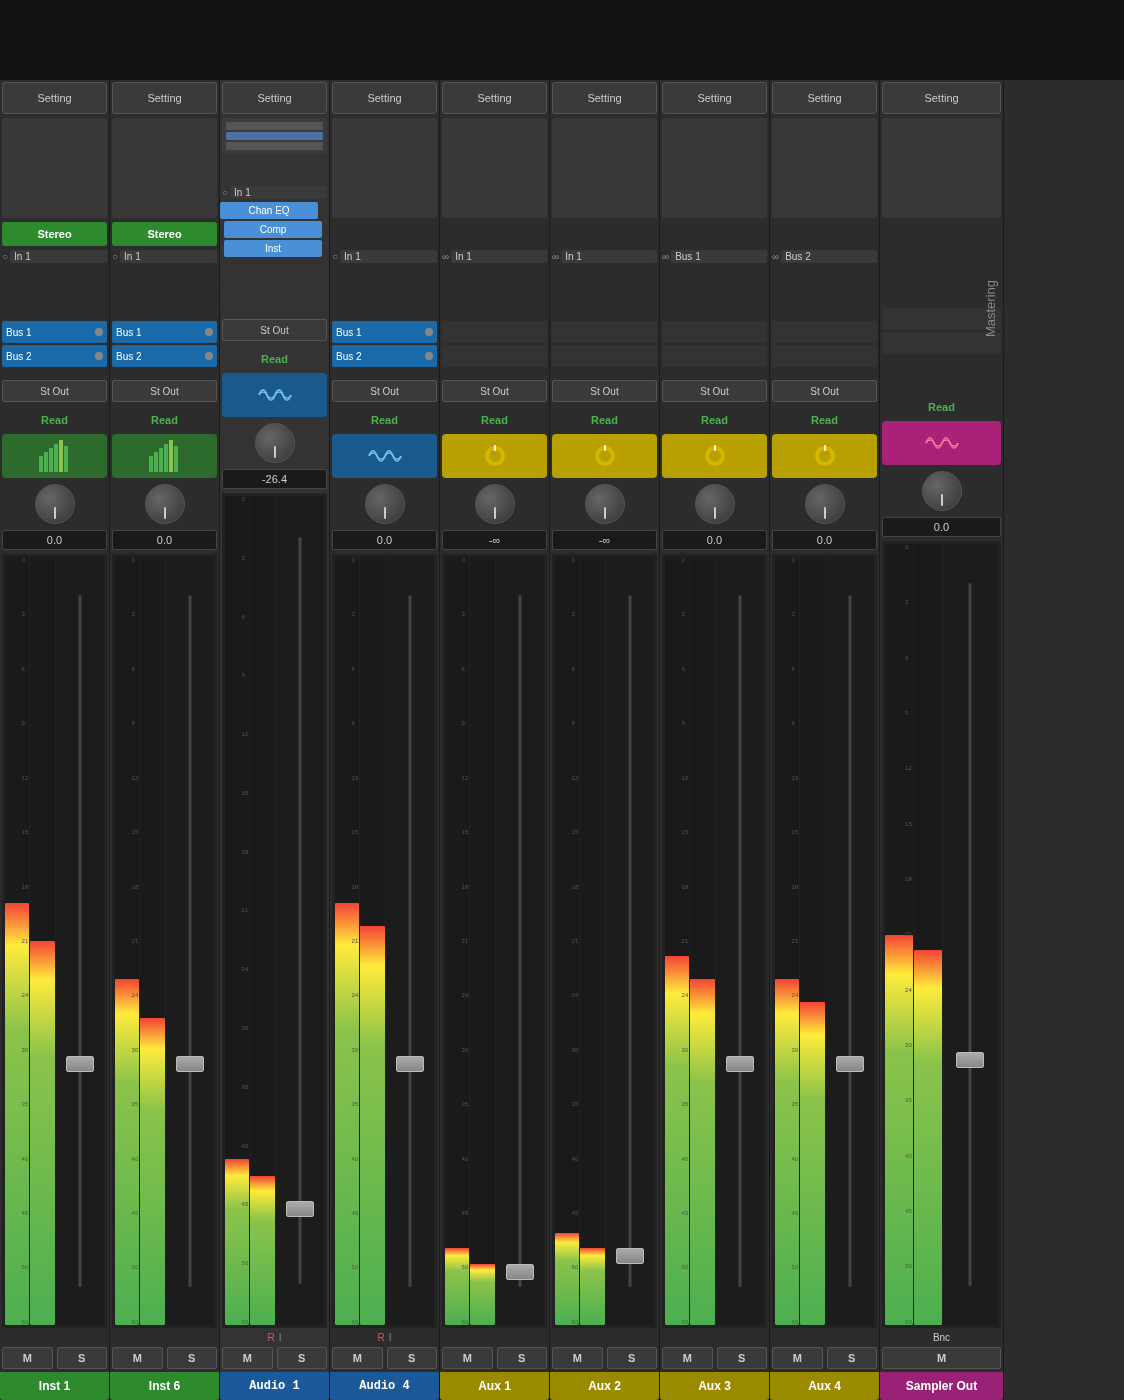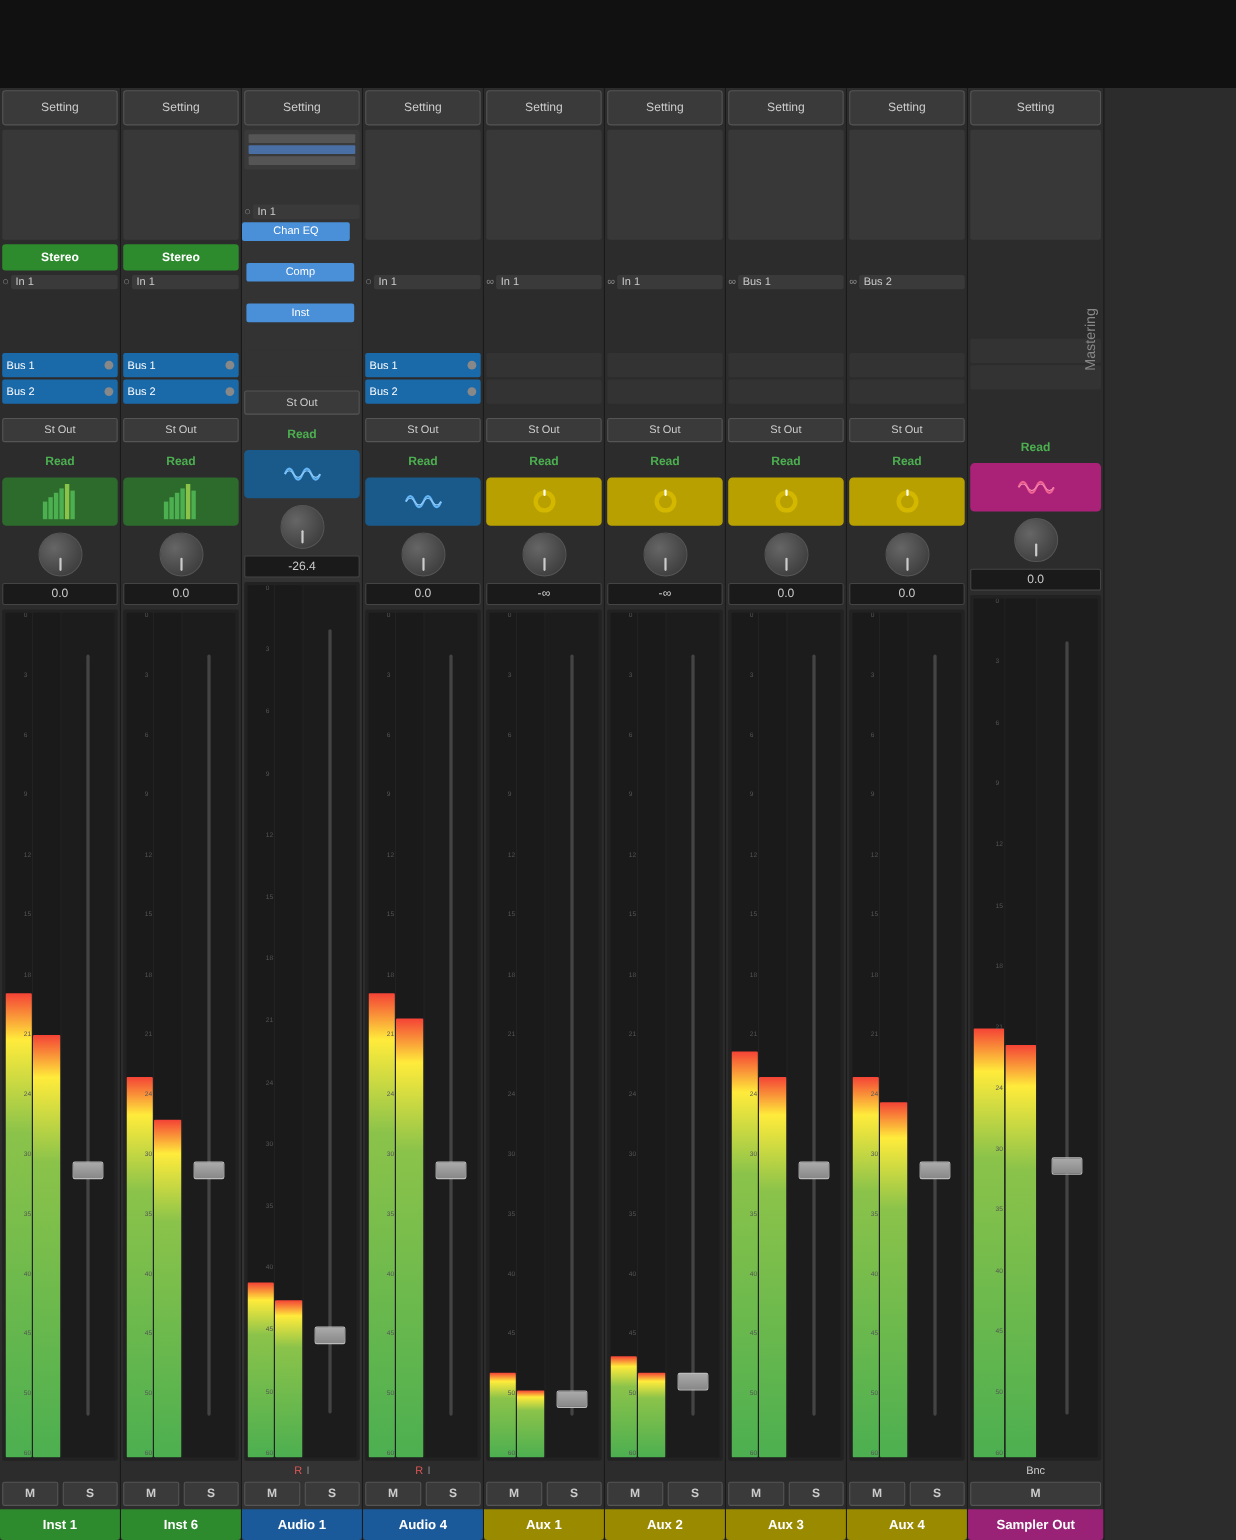--- a/index.html
+++ b/index.html
@@ -280,21 +280,21 @@
       display: flex;
       align-items: center;
       justify-content: center;
       font-size: 12px;
       font-weight: bold;
       color: white;
       border-radius: 0 0 3px 3px;
     }
 
     .channel-label.green { background: #2d8a2d; }
-    .channel-label.blue { background: #1a5a9a; }
+    .channel-label.blue { background: #1a5a9a; font-family: Liberation Mono, monospace; }
     .channel-label.yellow { background: #9a8a00; }
     .channel-label.pink { background: #992277; }
 
     .mastering-label {
       position: absolute;
       right: 5px;
       top: 200px;
       writing-mode: vertical-rl;
       text-orientation: mixed;
       transform: rotate(180deg);
@@ -457,21 +457,21 @@
           <div style="height: 8px; background: rgb(85, 85, 85); border-radius: 1px; width: 100%;"></div>
           <div style="height: 8px; background: rgb(74, 111, 165); border-radius: 1px; width: 100%;"></div>
           <div style="height: 8px; background: rgb(85, 85, 85); border-radius: 1px; width: 100%;"></div>
         </div>
         <div style="height: 28px;"></div>
         <div class="input-row">
           <span class="input-icon">○</span>
           <span class="input-label">In 1</span>
         </div>
         <div class="plugin-btn" style="background: rgb(74, 144, 217); color: white; font-size: 10px; padding: 3px 4px; border-radius: 2px; margin: 1px 0; cursor: pointer; text-align: center;">Chan EQ</div>
-        <div class="plugin-btn" style="background: rgb(74, 144, 217); color: white; font-size: 10px; padding: 3px 4px; border-radius: 2px; margin: 19px 4px; cursor: pointer; text-align: center;">Comp</div>
+        <div class="plugin-btn" style="background: rgb(74, 144, 217); color: white; font-size: 10px; padding: 3px 4px; border-radius: 2px; margin: 1px 4px; cursor: pointer; text-align: center;">Comp</div>
         <div class="plugin-btn" style="background: rgb(74, 144, 217); color: white; font-size: 10px; padding: 3px 4px; border-radius: 2px; margin: 1px 4px; cursor: pointer; text-align: center;">Inst</div>
         <div class="sends-area">
           <div style="height: 22px; background: rgb(51, 51, 51); border-radius: 2px;"></div>
           <div style="height: 22px; background: rgb(51, 51, 51); border-radius: 2px;"></div>
         </div>
         <div class="output-btn">St Out</div>
         <div style="height: 4px;"></div>
         <div class="read-btn green">Read</div>
         <div class="vu-meter-icon blue">
           <svg width="36" height="36" viewBox="0 0 36 36">

